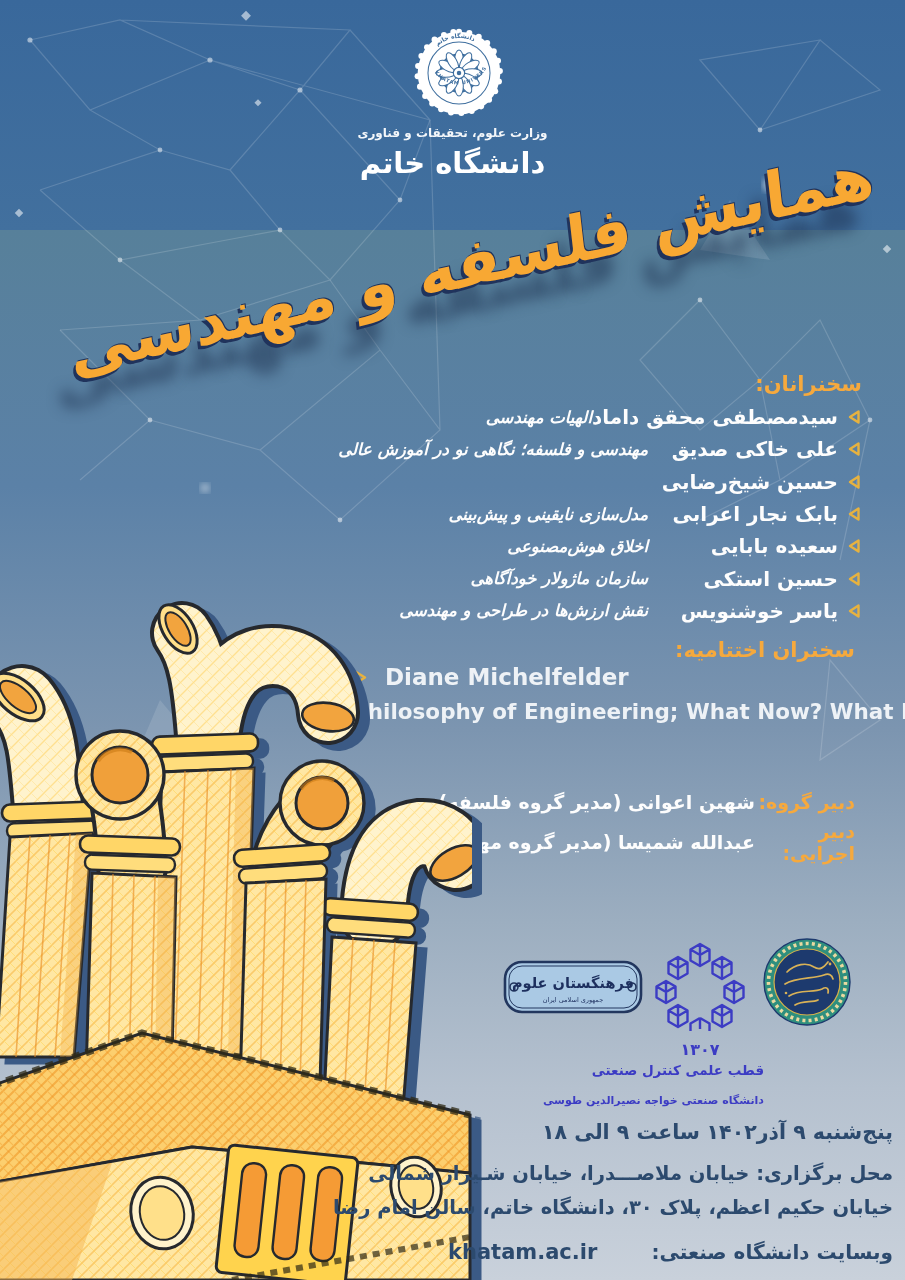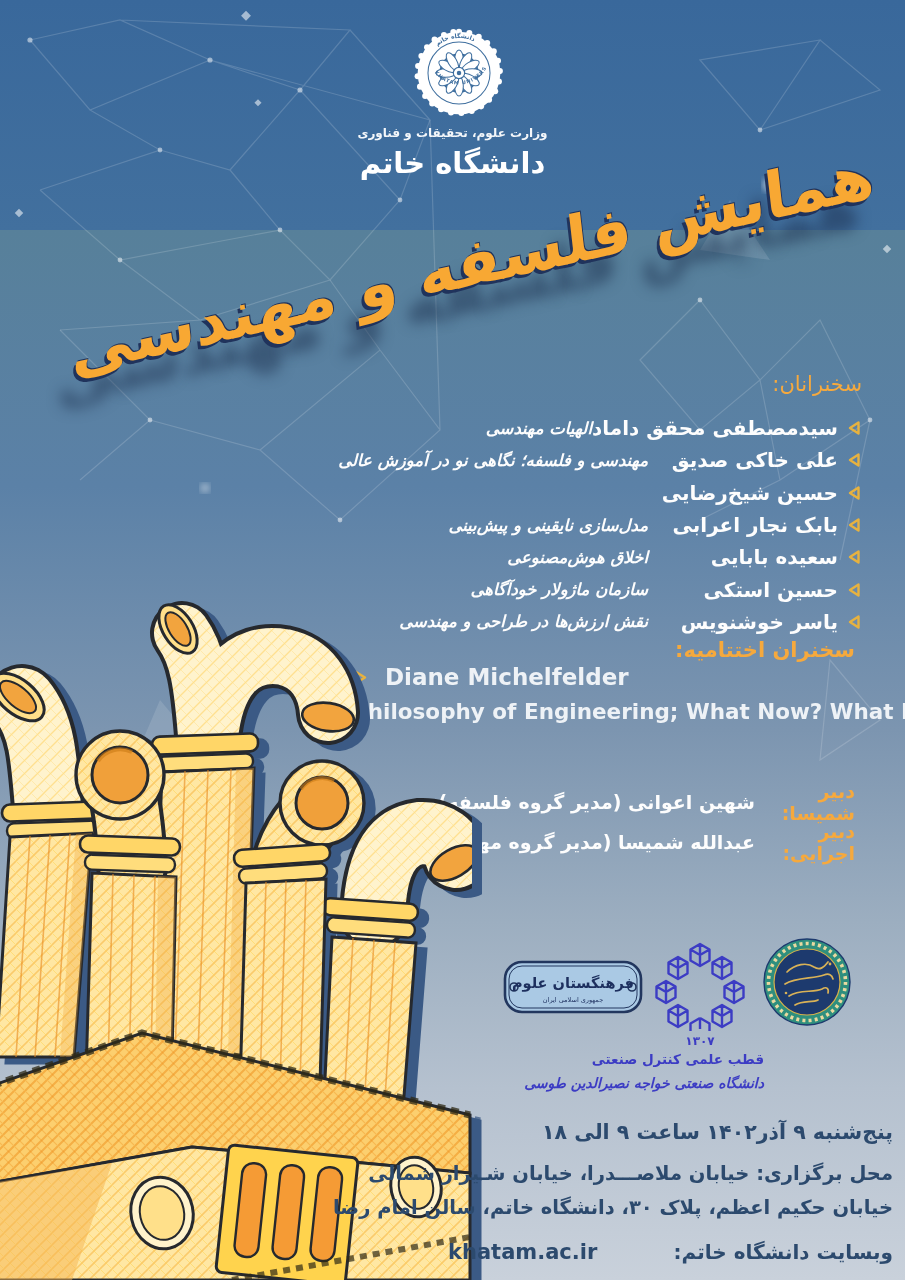--- a/index.html
+++ b/index.html
@@ -17,40 +17,40 @@
   
   .title-wrap{left:60px;top:168px;width:800px;height:230px;text-align:center;pointer-events:none;}
   .title-cal{
     display:inline-block;margin-top:58px;direction:rtl;white-space:nowrap;
     transform:rotate(-12.5deg) skewX(-6deg);
     font-size:64px;font-weight:bold;color:#f8a833;letter-spacing:-2px;
     text-shadow:-3px 3px 0 #20335c,1px -1px 0 #20335c,-18px 26px 14px rgba(26,44,74,.55);
   }
   
   .speakers{left:322px;top:372px;width:540px;direction:rtl;}
-  .sec-heading{color:#f6a93d;font-size:21px;font-weight:normal;text-align:right;margin-bottom:16px;}
+  .sec-heading{color:#f6a93d;font-size:21px;font-weight:bold;text-align:right;margin-bottom:5px;}
   .sp-row{display:flex;align-items:center;height:32.3px;direction:rtl;}
   .sp-marker{flex:0 0 15px;margin-left:9px;}
   .sp-name{flex:0 0 190px;color:#fdfdfd;font-size:20px;font-weight:bold;white-space:nowrap;text-align:right;}
   .sp-topic{flex:1;color:#fdfdfd;font-size:16.5px;font-weight:bold;white-space:nowrap;text-align:right;font-style:italic;}
   
   .closing-head{right:50px;top:638px;direction:rtl;color:#f6a93d;font-size:21px;font-weight:bold;}
   .closing-line1{left:352px;top:664px;display:flex;align-items:center;gap:17px;color:#eef2f6;font-size:23px;font-weight:bold;}
   .closing-line2{left:352px;top:699px;color:#eef2f6;font-size:21.5px;font-weight:bold;white-space:nowrap;}
   
   .secretaries{right:50px;top:782px;direction:rtl;}
   .sec-row{display:flex;align-items:center;height:40px;direction:rtl;}
   .sec-label{flex:0 0 100px;color:#f6a93d;font-size:19px;font-weight:bold;text-align:right;}
   .sec-value{color:#fdfdfd;font-size:19px;font-weight:bold;white-space:nowrap;text-align:right;}
   
   .logo-academy{left:502px;top:958px;}
   .logo-kntu{left:636px;top:940px;width:128px;text-align:center;color:#3c3cc4;direction:rtl;}
-  .kntu-year{font-size:12px;font-weight:bold;margin-top:2px;letter-spacing:2px;}
+  .kntu-year{font-size:16px;font-weight:bold;margin-top:8px;letter-spacing:2px;}
   .kntu-l1{font-size:13.5px;font-weight:bold;margin-top:3px;white-space:nowrap;}
-  .kntu-l2{font-size:14px;font-weight:bold;margin-top:8px;white-space:nowrap;font-style:italic;}
+  .kntu-l2{font-size:11px;font-weight:bold;margin-top:16px;white-space:nowrap;}
   .logo-institute{left:762px;top:937px;}
   
   .footer{left:430px;right:12px;top:1120px;direction:rtl;color:#2c4a6e;}
   .f-row1{display:flex;justify-content:space-between;padding-left:112px;font-size:20.5px;font-weight:bold;}
   .f-venue1{margin-top:18px;font-size:19.5px;font-weight:bold;text-align:right;white-space:nowrap;}
   .f-venue2{margin-top:11px;font-size:19.5px;font-weight:bold;text-align:left;white-space:nowrap;}
   .f-row4{margin-top:21px;display:flex;justify-content:space-between;align-items:center;padding-left:18px;font-size:20px;font-weight:bold;}
   .f-url{font-size:21px;font-weight:bold;direction:ltr;}
   
   .illus{left:-8px;top:585px;filter:drop-shadow(10px 6px 0 #3b5a85);}
@@ -226,21 +226,21 @@
   <div class="abs closing-line1">
     <svg width="16" height="17" viewBox="0 0 16 17">
         <path d="M4,3 L4,14 L13,8.5 Z" fill="none" stroke="#e7b23f" stroke-width="2.4" stroke-linejoin="round"></path>
       </svg>
     <span>Diane Michelfelder</span>
   </div>
   <div class="abs closing-line2">Philosophy of Engineering; What Now? What Next?</div>
 
   <div class="abs secretaries">
     <div class="sec-row">
-      <div class="sec-label">دبیر شمیسا:</div>
+      <div class="sec-label">دبیر گروه:</div>
       <div class="sec-value">شهین اعوانی (مدیر گروه فلسفه)</div>
     </div>
     <div class="sec-row">
       <div class="sec-label">دبیر اجرایی:</div>
       <div class="sec-value">عبدالله شمیسا (مدیر گروه مهندسی برق)</div>
     </div>
   </div>
 
   <svg class="abs illus" width="480" height="695" viewBox="0 0 480 695">
     <defs>
@@ -386,18 +386,18 @@
   </svg>
 
   <div class="abs footer">
     <div class="f-row1">
       <span>پنج‌شنبه ۹ آذر۱۴۰۲</span>
       <span>ساعت ۹ الی ۱۸</span>
     </div>
     <div class="f-venue1">محل برگزاری: خیابان ملاصـــدرا، خیابان شـیراز شمالی</div>
     <div class="f-venue2">خیابان حکیم اعظم، پلاک ۳۰، دانشگاه خاتم، سالن امام رضا</div>
     <div class="f-row4">
-      <span>وبسایت دانشگاه خاتم:</span>
+      <span>وبسایت دانشگاه صنعتی:</span>
       <span class="f-url">khatam.ac.ir</span>
     </div>
   </div>
 
 </div>
 
 </body></html>

